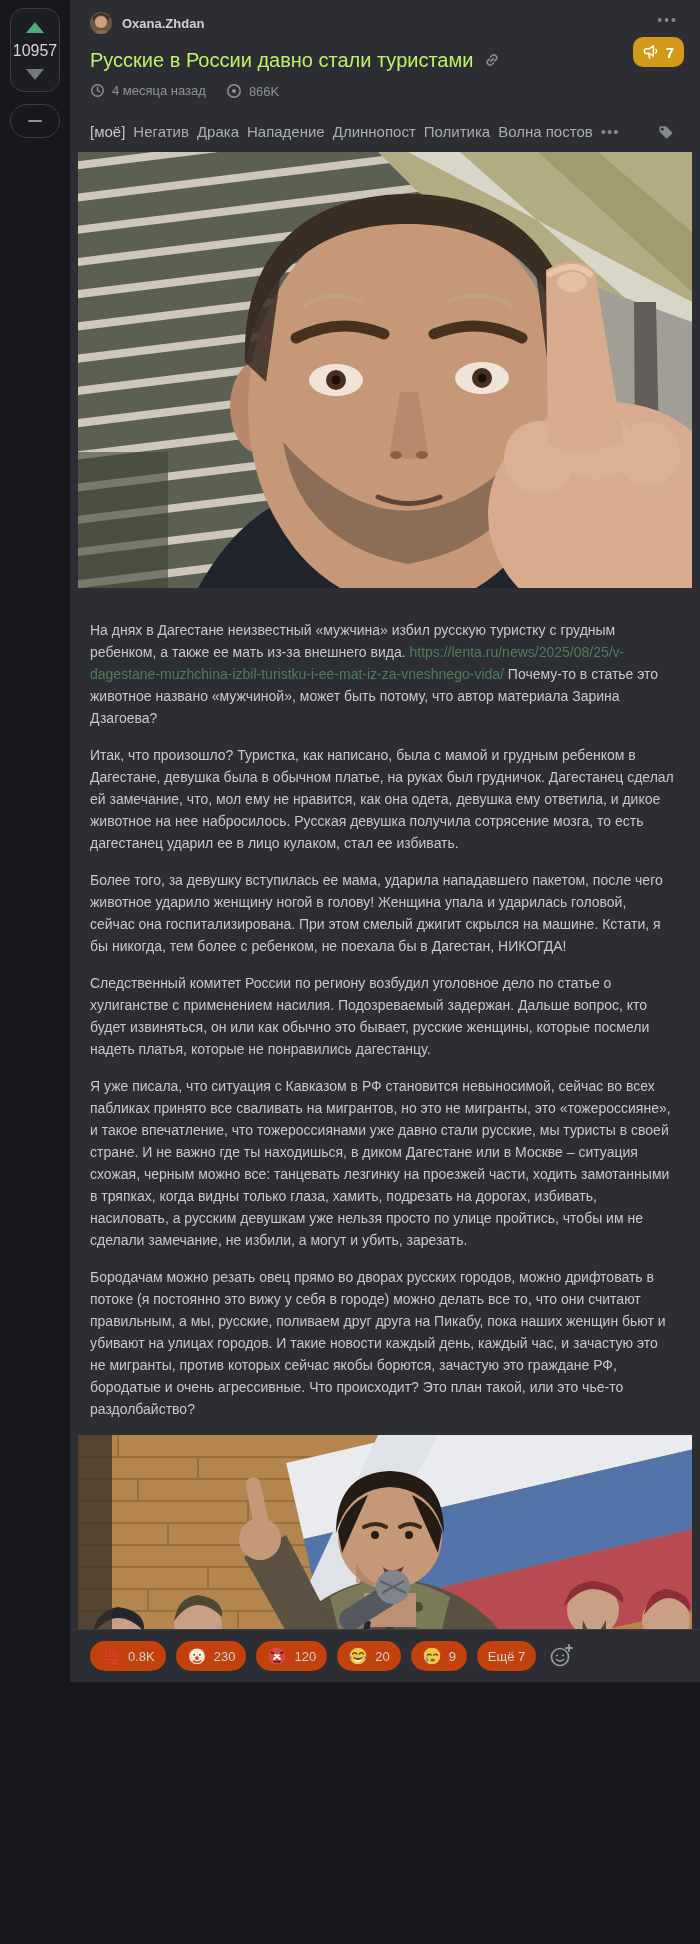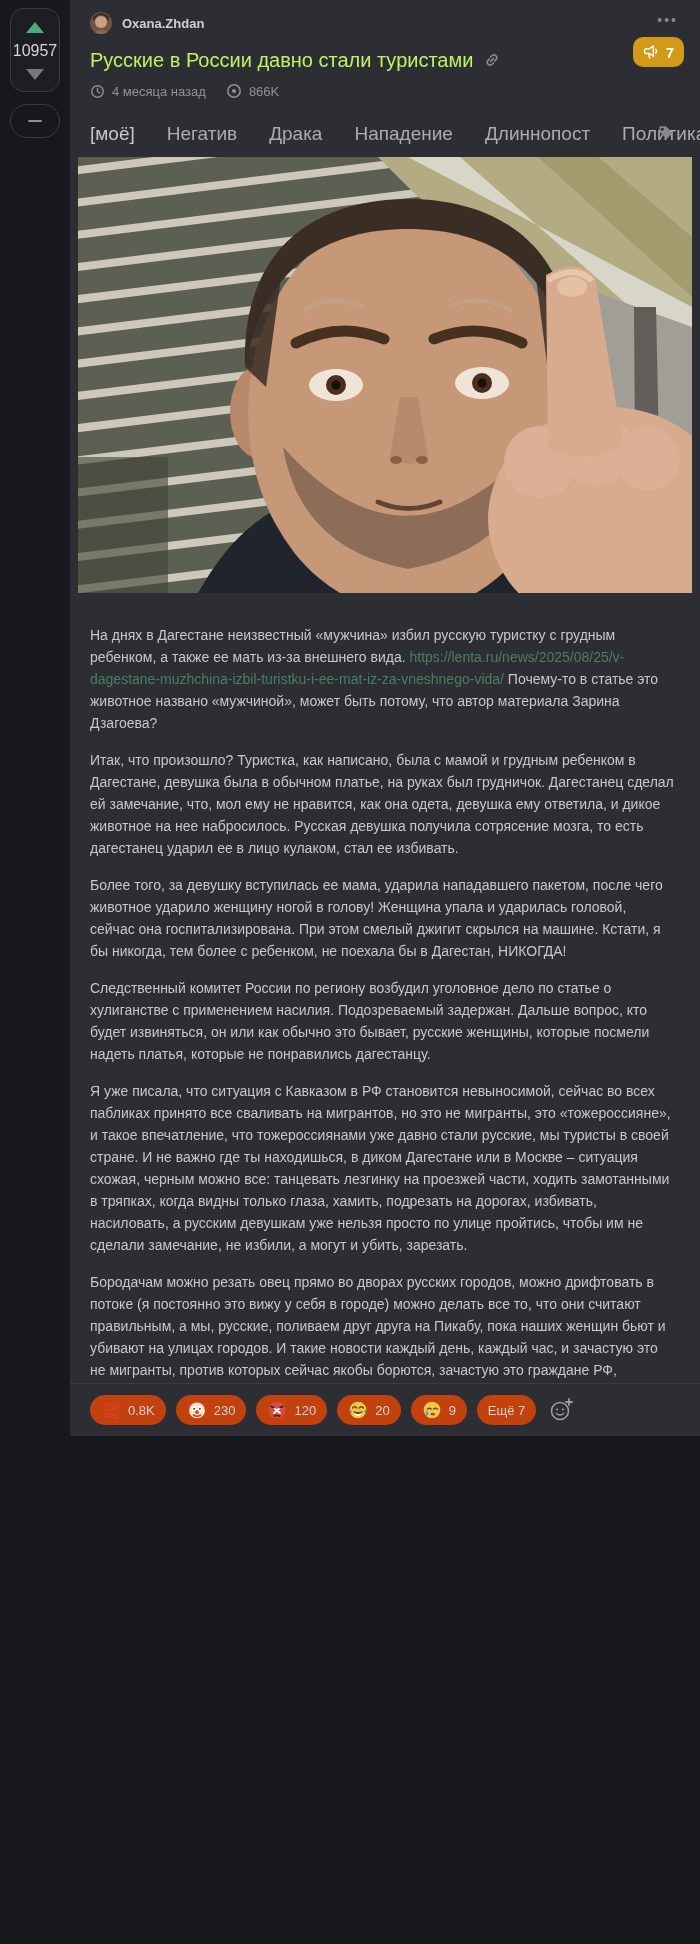--- a/index.html
+++ b/index.html
@@ -16,35 +16,35 @@
     display:flex;flex-direction:column;align-items:center;padding:13px 0 11px;gap:9px}
   .arrow{width:0;height:0;border-left:9px solid transparent;border-right:9px solid transparent;cursor:pointer}
   .arrow.up{border-bottom:11px solid #4cab7d}
   .arrow.down{border-top:11px solid #75787d}
   .score{color:#d3d4d6;font-size:16px}
   .hidebtn{width:50px;height:34px;background:transparent;border:1px solid #3a3c41;border-radius:17px;
     display:flex;align-items:center;justify-content:center;cursor:pointer;padding:0}
   .minus{width:14px;height:2px;background:#8e9196;border-radius:1px}
 
   
-  .card{flex:1;background:#2c2e33;position:relative;height:1436px;overflow:hidden}
+  .card{flex:1;background:#2c2e33;position:relative;height:1682px;overflow:hidden}
   .head{position:relative;padding:12px 20px 0}
   .author-row{display:flex;align-items:center;gap:10px}
   .avatar{width:22px;height:22px;border-radius:50%;overflow:hidden;flex:none;cursor:pointer}
   .avatar svg{display:block}
   .author{font-size:13px;font-weight:bold;color:#cfd1d4;cursor:pointer}
   .menu{position:absolute;top:12px;right:22px;color:#85888d;font-size:14px;letter-spacing:2px;cursor:pointer}
   .title-row{display:flex;align-items:center;gap:10px;margin-top:13px;padding-right:80px}
   .title{font-size:20px;font-weight:500;color:#bef264;margin:0;line-height:26px;cursor:pointer}
   .linkicon{display:flex;cursor:pointer}
   .badge{position:absolute;top:37px;right:16px;height:30px;background:#d29a18;border-radius:10px;
     display:flex;align-items:center;gap:6px;padding:0 10px;color:#fff;font-size:15px;font-weight:bold;cursor:pointer}
-  .meta-row{display:flex;align-items:center;gap:20px;margin-top:10px}
+  .meta-row{display:flex;align-items:flex-start;gap:20px;margin-top:10px}
   .meta-item{display:flex;align-items:center;gap:7px;color:#8e9196;font-size:13px}
-  .tags-row{display:flex;align-items:center;gap:32px;margin-top:24px;font-size:19px;color:#a9acb0;
+  .tags-row{display:flex;align-items:center;gap:8px;margin-top:24px;font-size:15px;color:#a9acb0;
     position:relative;padding-right:46px;white-space:nowrap}
   .tag{cursor:pointer}
   .tag-mine{color:#c6c8ca}
   .tag-more{letter-spacing:1px;color:#85888d}
   .tagicon{position:absolute;right:6px;top:1px;cursor:pointer}
 
   .post-img{margin:12px 8px 0;overflow:hidden;background:#000;cursor:pointer}
   .post-img svg{display:block;width:100%;height:100%}
   .img1{height:436px}
   .img2{height:376px;margin-top:0}

